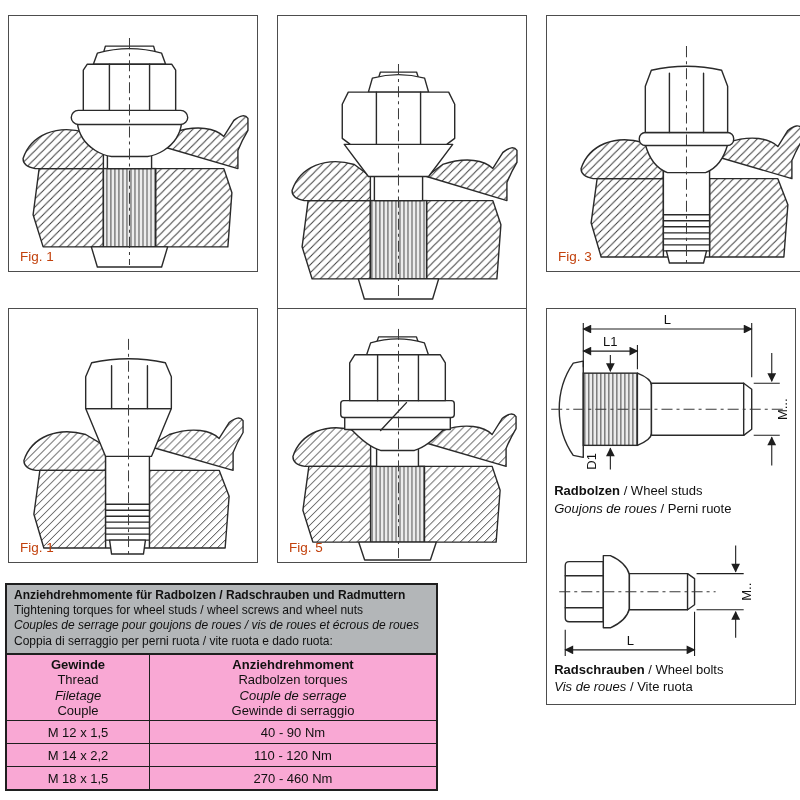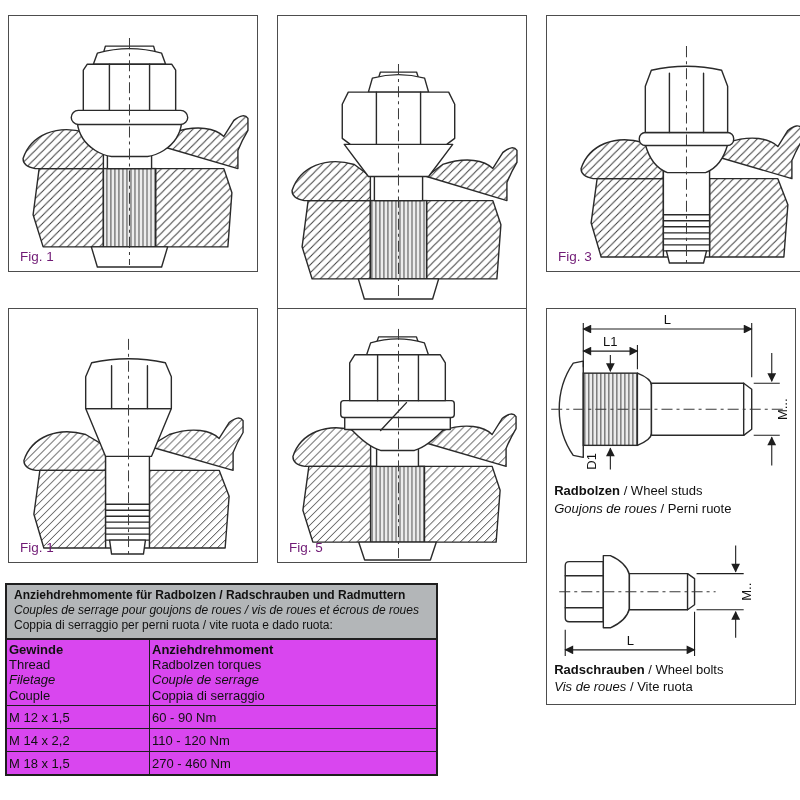--- a/index.html
+++ b/index.html
@@ -1,35 +1,35 @@
 <!DOCTYPE html>
 <html><head>
 <meta charset="utf-8">
 <style>
   html,body{margin:0;padding:0}
   body{width:800px;height:800px;background:#fff;position:relative;
        font-family:"Liberation Sans",sans-serif;color:#111;overflow:hidden}
   .figbox{position:absolute;border:1.5px solid #4d4d4d;background:#fff;box-sizing:border-box}
   .figbox svg{display:block;width:100%;height:100%}
-  .figcap{position:absolute;left:11px;bottom:7px;font-size:13.5px;color:#701a75}
+  .figcap{position:absolute;left:11px;bottom:7px;font-size:13.5px;color:#c2410c}
   svg text{font-family:"Liberation Sans",sans-serif;fill:#111;font-size:13px}
   .ln{stroke:#2a2a2a;stroke-width:1.4;fill:none;stroke-linejoin:round;stroke-linecap:round}
   .wh{stroke:#2a2a2a;stroke-width:1.4;fill:#fff;stroke-linejoin:round}
   .ht{stroke:#2a2a2a;stroke-width:1.4;fill:url(#hatch);stroke-linejoin:round}
   .kn{stroke:#2a2a2a;stroke-width:1.4;fill:url(#knurl)}
   .cl{stroke:#3a3a3a;stroke-width:1;stroke-dasharray:11 4 3 4;fill:none}
   .dim{stroke:#1e1e1e;stroke-width:1.1;fill:none}
   
-  .torque{position:absolute;left:5px;top:583px;width:433px;border:2px solid #1f1f1f;box-sizing:border-box;background:#d946ef}
+  .torque{position:absolute;left:5px;top:583px;width:433px;border:2px solid #1f1f1f;box-sizing:border-box;background:#f9a8d4}
   .t-head{background:#b3b6b8;border-bottom:2px solid #1f1f1f;padding:3px 6px 4px 7px}
   .t-head div{font-size:12px;line-height:15.2px;white-space:nowrap}
   .b{font-weight:bold}
   .i{font-style:italic}
   table.tt{border-collapse:collapse;width:100%;table-layout:fixed}
-  table.tt td{font-size:13px;padding:2px 2px;vertical-align:top}
+  table.tt td{text-align:center;font-size:13px;padding:2px 2px;vertical-align:top}
   table.tt td.c1{width:138px}
   table.tt td.c2{border-left:1.5px solid #1f1f1f}
   table.tt tr.datarow td{border-top:1.5px solid #1f1f1f;padding:3.5px 2px}
   .hcell div{line-height:15.4px}
 </style>
 </head>
 <body>
 
 <svg width="0" height="0" style="position:absolute" aria-hidden="true">
   <defs>
@@ -181,42 +181,43 @@
       <text x="83" y="335" text-anchor="middle">L</text>
       <text x="7" y="364"><tspan font-weight="bold">Radschrauben</tspan><tspan> / Wheel bolts</tspan></text>
       <text x="7" y="381"><tspan font-style="italic">Vis de roues</tspan><tspan> / Vite ruota</tspan></text>
     </g>
   </svg>
 </div>
 
 <div class="torque">
   <div class="t-head">
     <div class="b">Anziehdrehmomente für Radbolzen / Radschrauben und Radmuttern</div>
+    <div>Tightening torques for wheel studs / wheel screws and wheel nuts</div>
     <div class="i">Couples de serrage pour goujons de roues / vis de roues et écrous de roues</div>
     <div>Coppia di serraggio per perni ruota / vite ruota e dado ruota:</div>
   </div>
   <table class="tt">
     <tbody>
         <tr>
       <td class="c1 hcell">
         <div class="b">Gewinde</div>
         <div>Thread</div>
         <div class="i">Filetage</div>
         <div>Couple</div>
       </td>
       <td class="c2 hcell">
         <div class="b">Anziehdrehmoment</div>
         <div>Radbolzen torques</div>
         <div class="i">Couple de serrage</div>
-        <div>Coppia di serraggio</div>
+        <div>Gewinde di serraggio</div>
       </td>
     </tr>
     <tr class="datarow">
       <td class="c1">M 12 x 1,5</td>
-      <td class="c2">60 - 90 Nm</td>
+      <td class="c2">40 - 90 Nm</td>
     </tr>
     <tr class="datarow">
       <td class="c1">M 14 x 2,2</td>
       <td class="c2">110 - 120 Nm</td>
     </tr>
     <tr class="datarow">
       <td class="c1">M 18 x 1,5</td>
       <td class="c2">270 - 460 Nm</td>
     </tr>
   </tbody>

